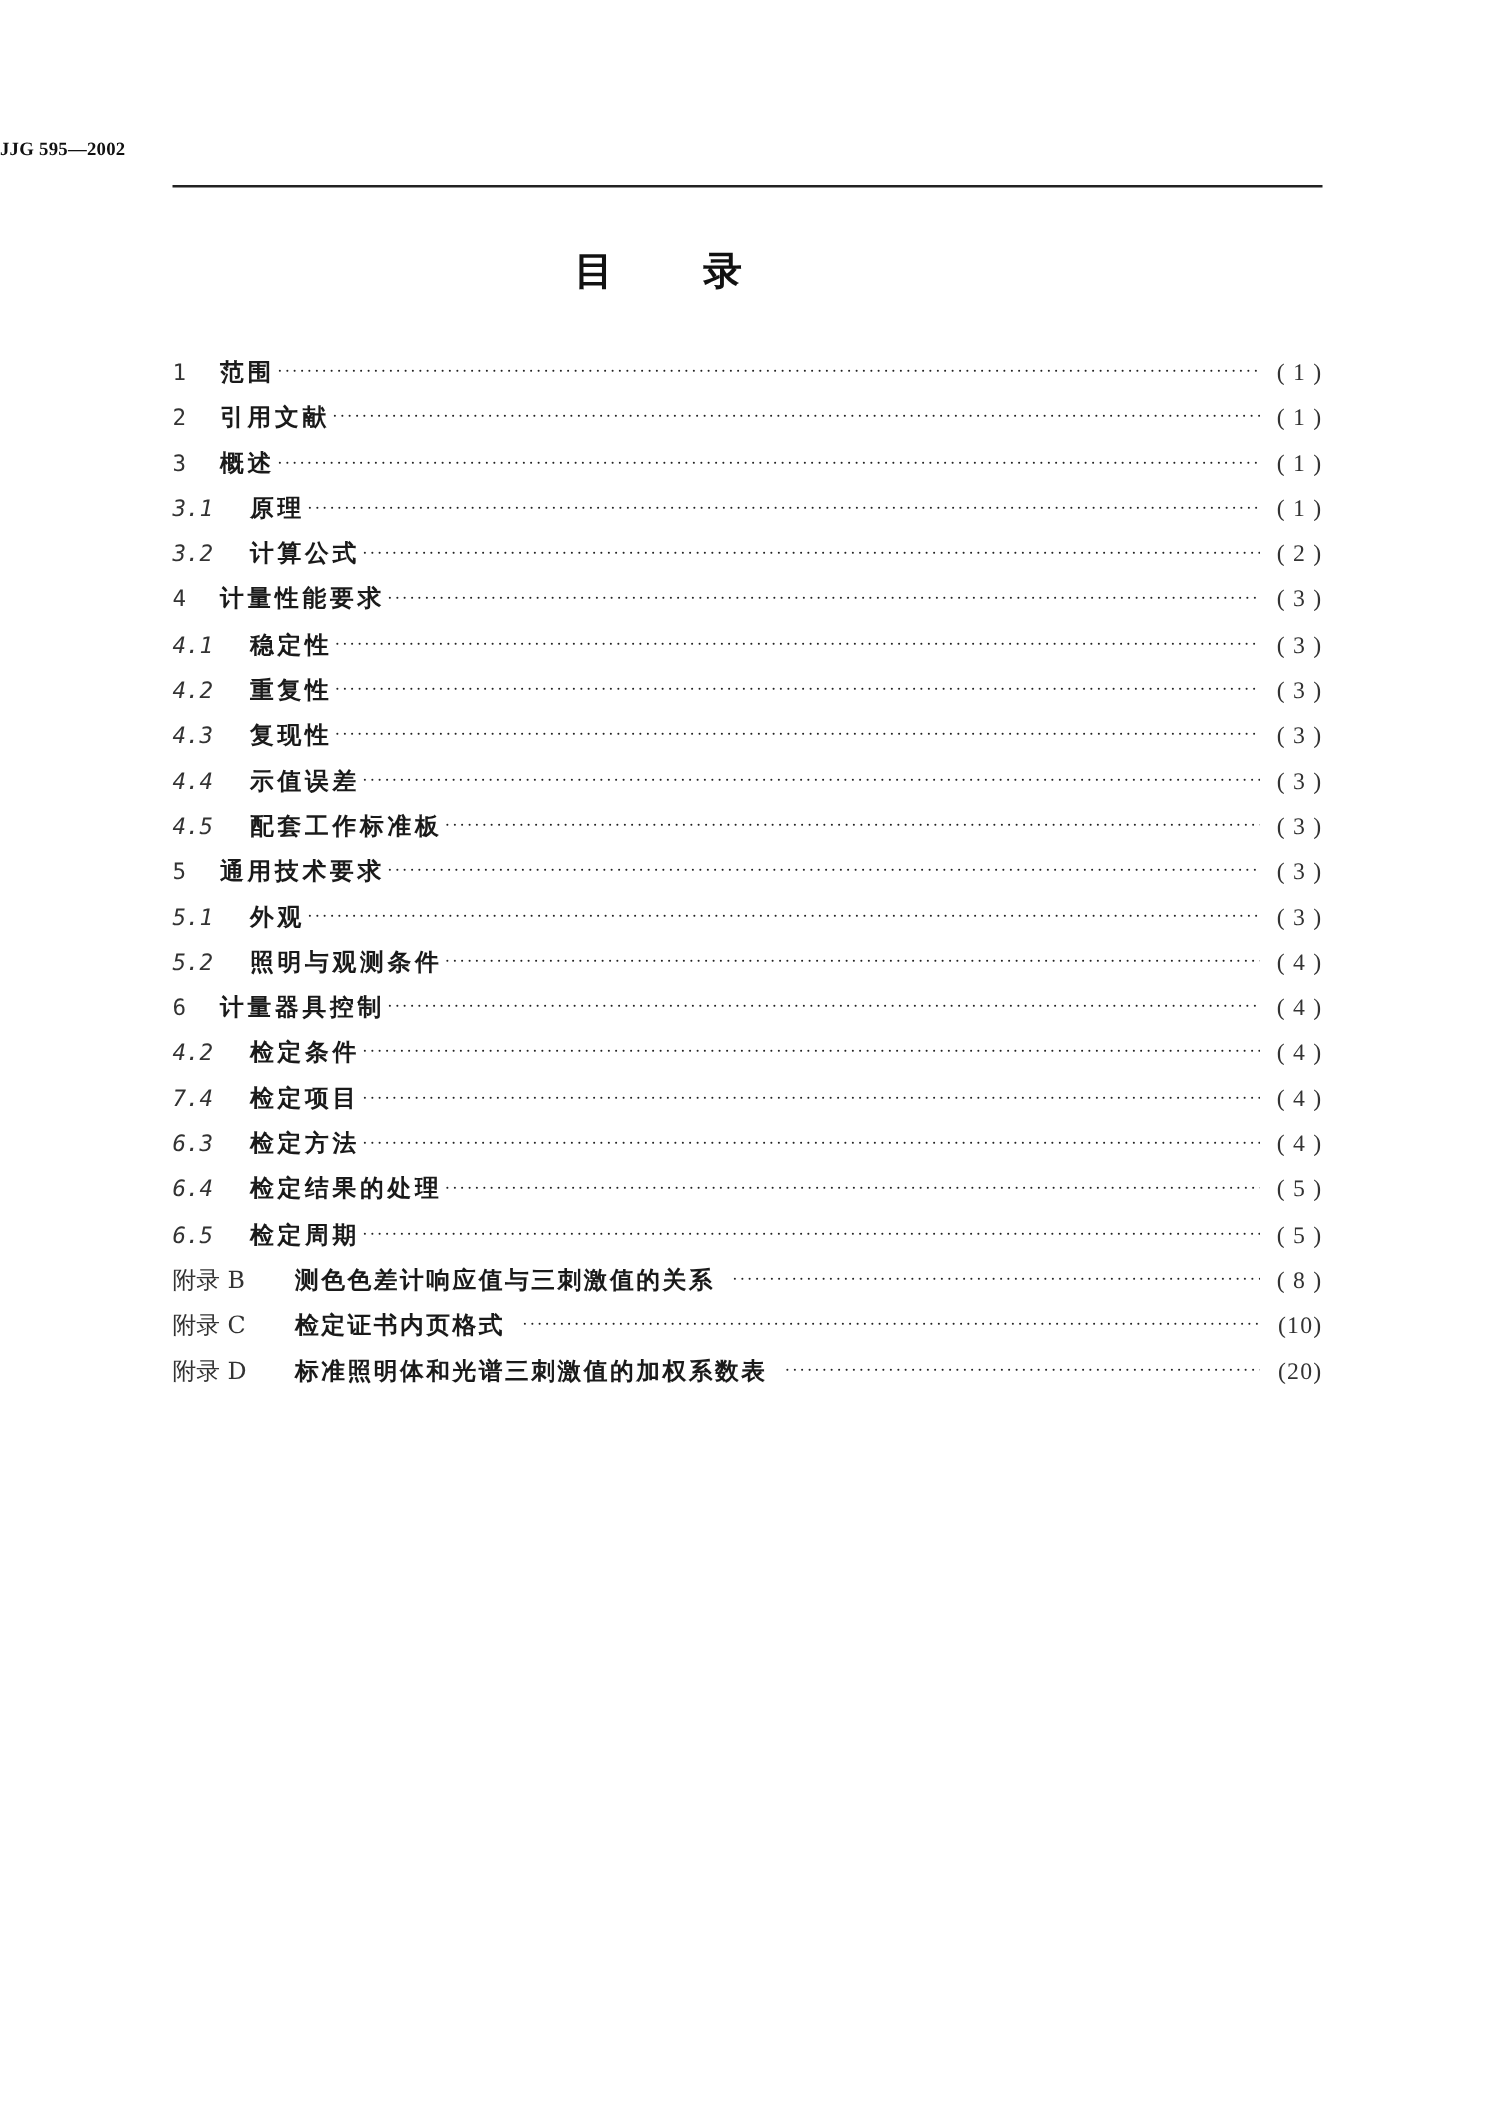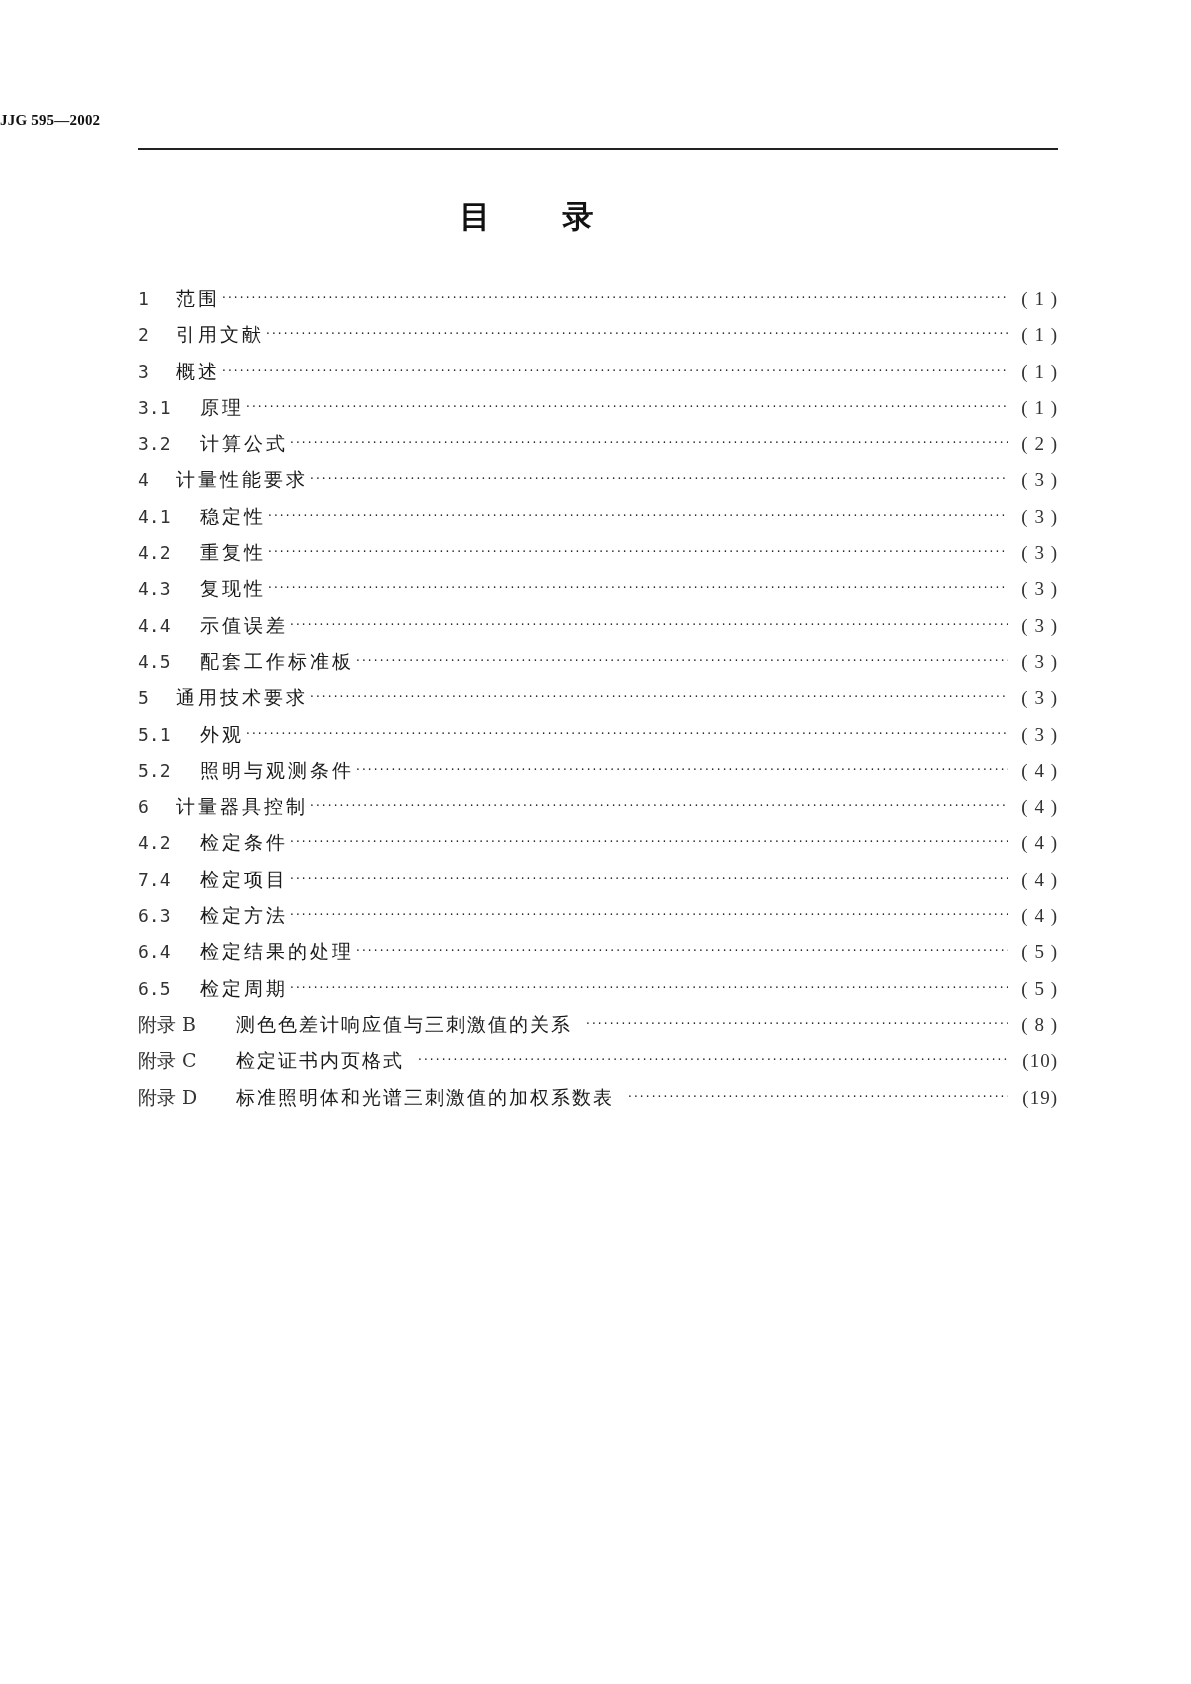--- a/index.html
+++ b/index.html
@@ -69,30 +69,31 @@
       line-height: 36.3px;
       white-space: nowrap;
     }
     .toc-num {
       flex: 0 0 auto;
       color: #333;
       font-family: "DejaVu Sans Mono", "Liberation Mono", monospace;
       font-size: 18px;
     }
     .lvl1 .toc-num { width: 38px; }
-    .lvl2 .toc-num { width: 62px; }
+    .lvl2 .toc-num { width: 62px; font-style: italic; }
     .appx .toc-num {
       width: 98px;
       font-family: "DejaVu Serif", "Liberation Serif", serif;
       font-size: 19px;
     }
     .toc-label {
       flex: 0 0 auto;
       letter-spacing: 3px;
       font-family: "DejaVu Serif", "Liberation Serif", serif;
+      font-weight: bold;
     }
     .appx .toc-label { letter-spacing: 2px; }
     .toc-dots {
       flex: 1 1 auto;
       overflow: hidden;
       margin: 0 4px 0 2px;
       color: #222;
       font-size: 12px;
       letter-spacing: 2.1px;
       position: relative;
@@ -251,15 +252,15 @@
   <li class="toc-item appx">
       <span class="toc-num">附录 C</span>
       <span class="toc-label">检定证书内页格式</span>
       <span class="toc-dots"></span>
       <span class="toc-page">(10)</span>
     </li>
   <li class="toc-item appx">
       <span class="toc-num">附录 D</span>
       <span class="toc-label">标准照明体和光谱三刺激值的加权系数表</span>
       <span class="toc-dots"></span>
-      <span class="toc-page">(19)</span>
+      <span class="toc-page">(20)</span>
     </li>
 </ul>
 
 </body></html>

